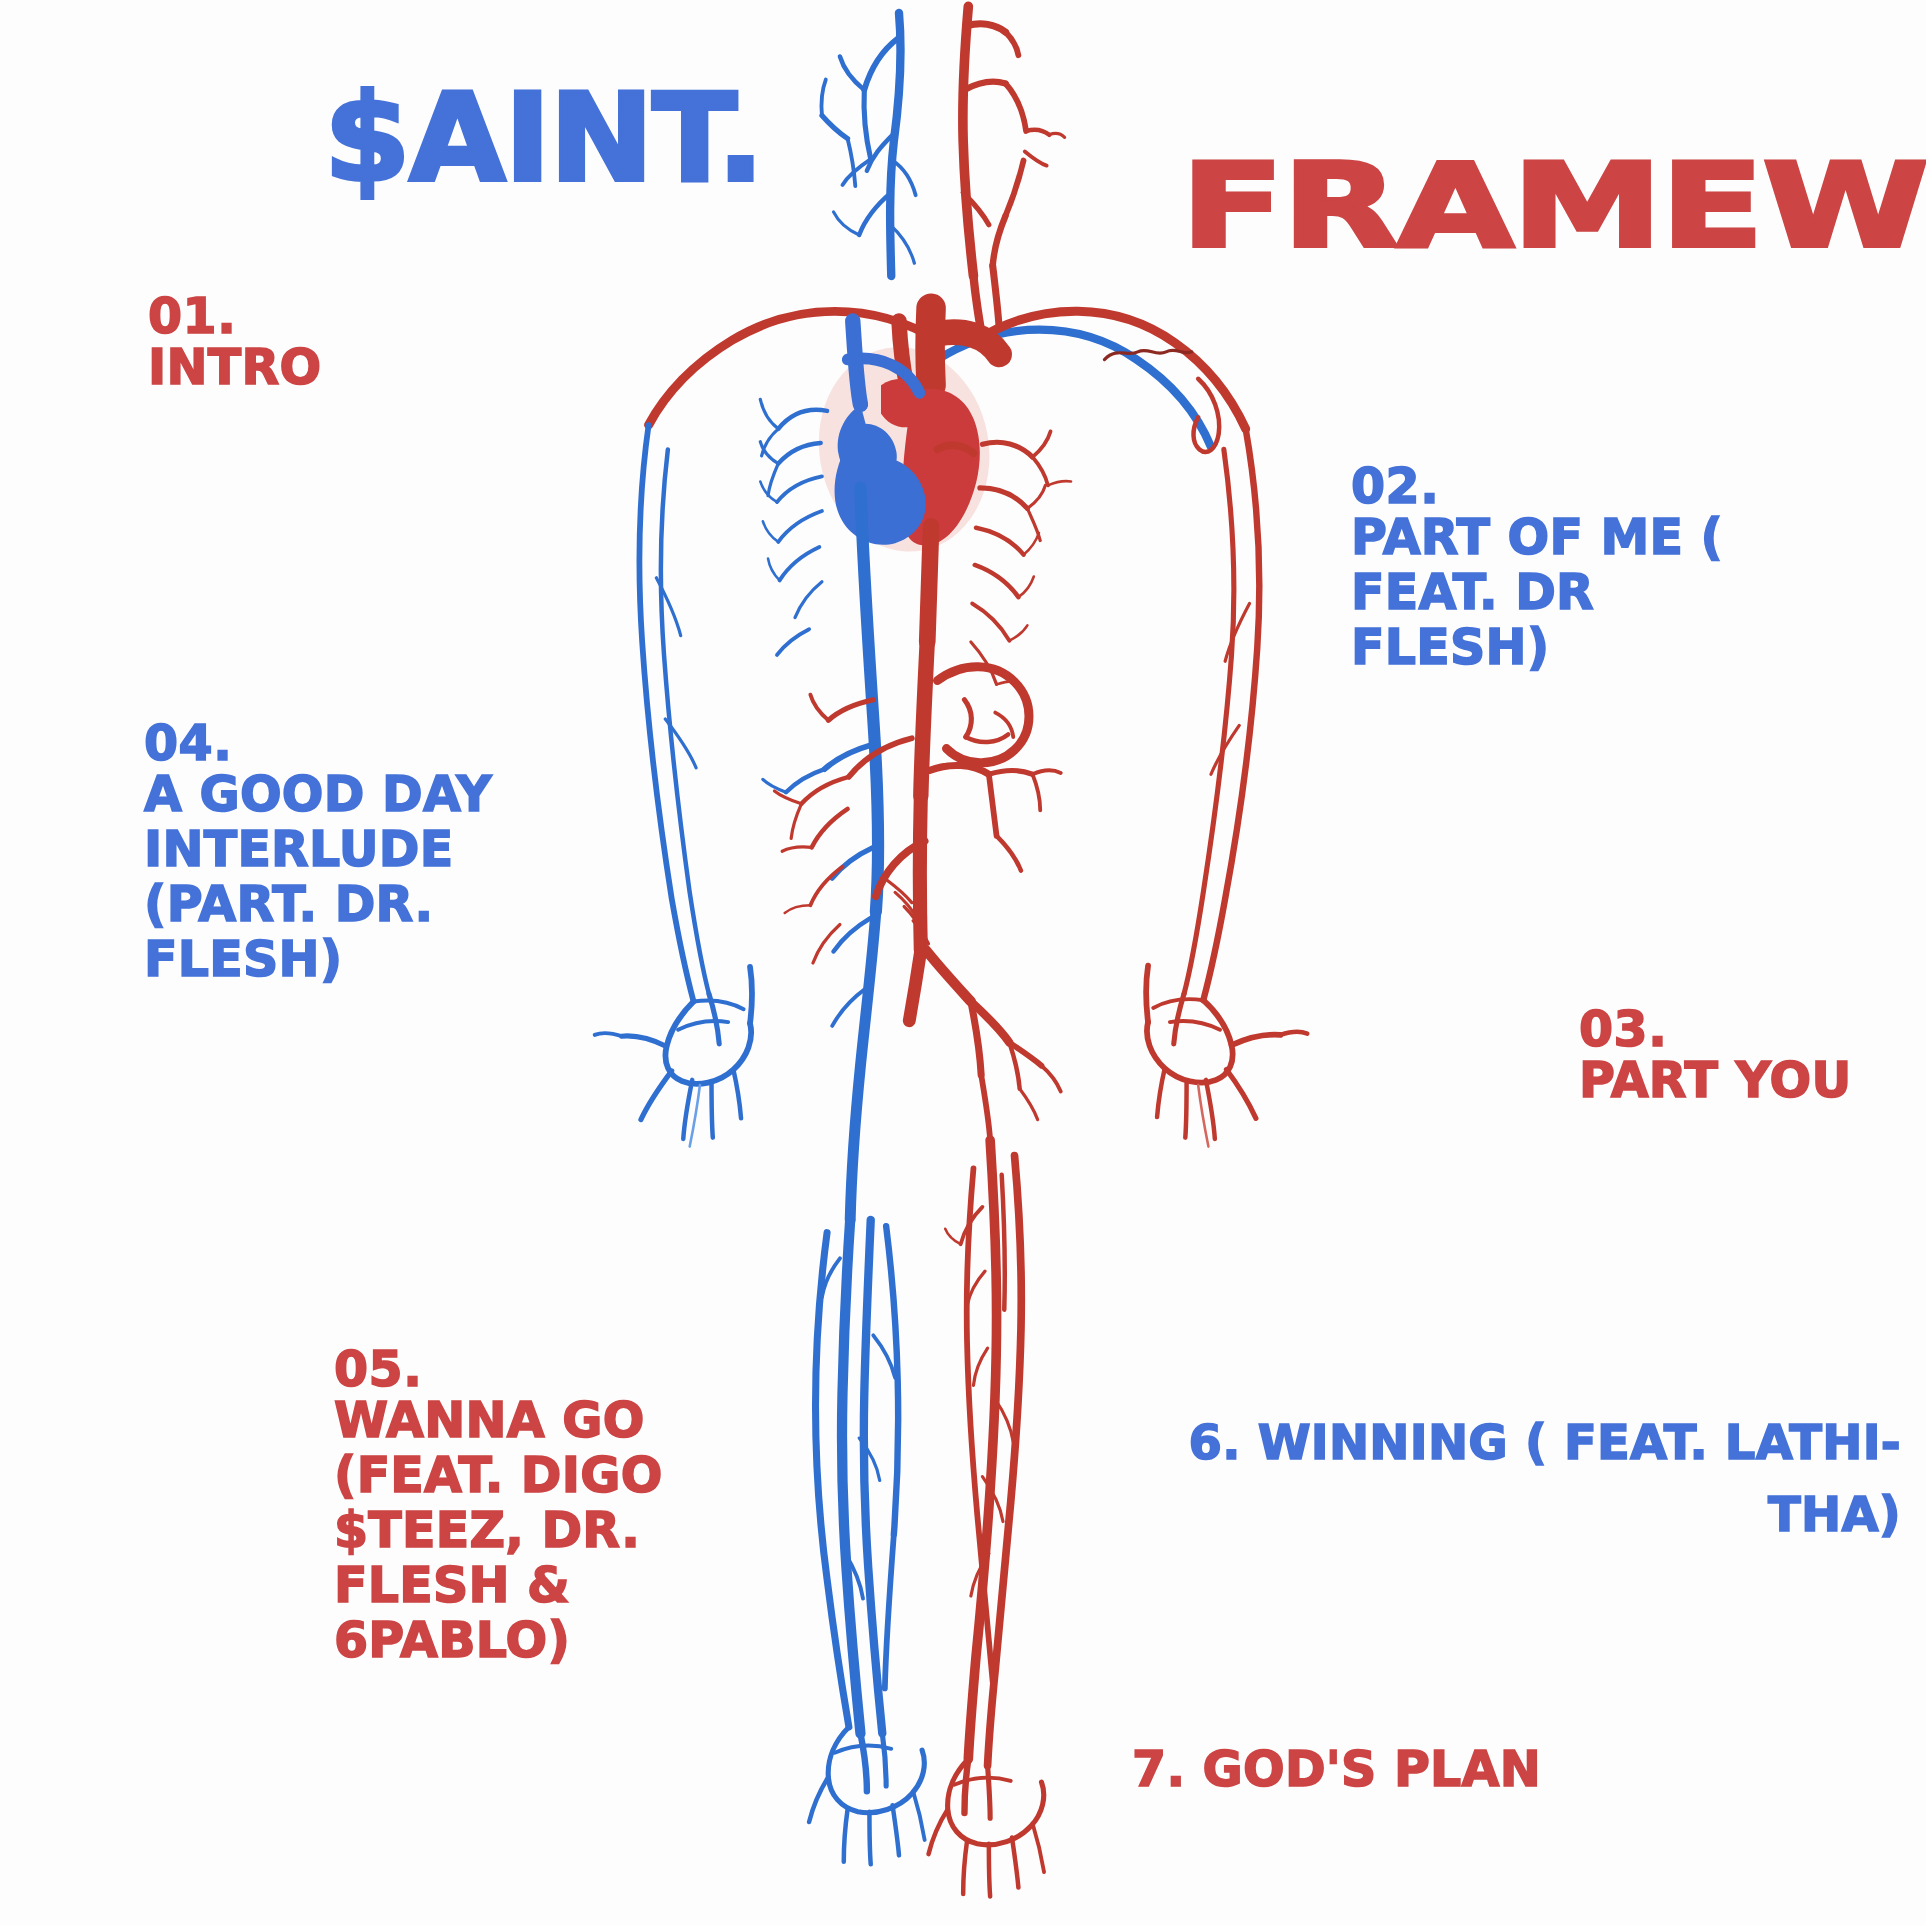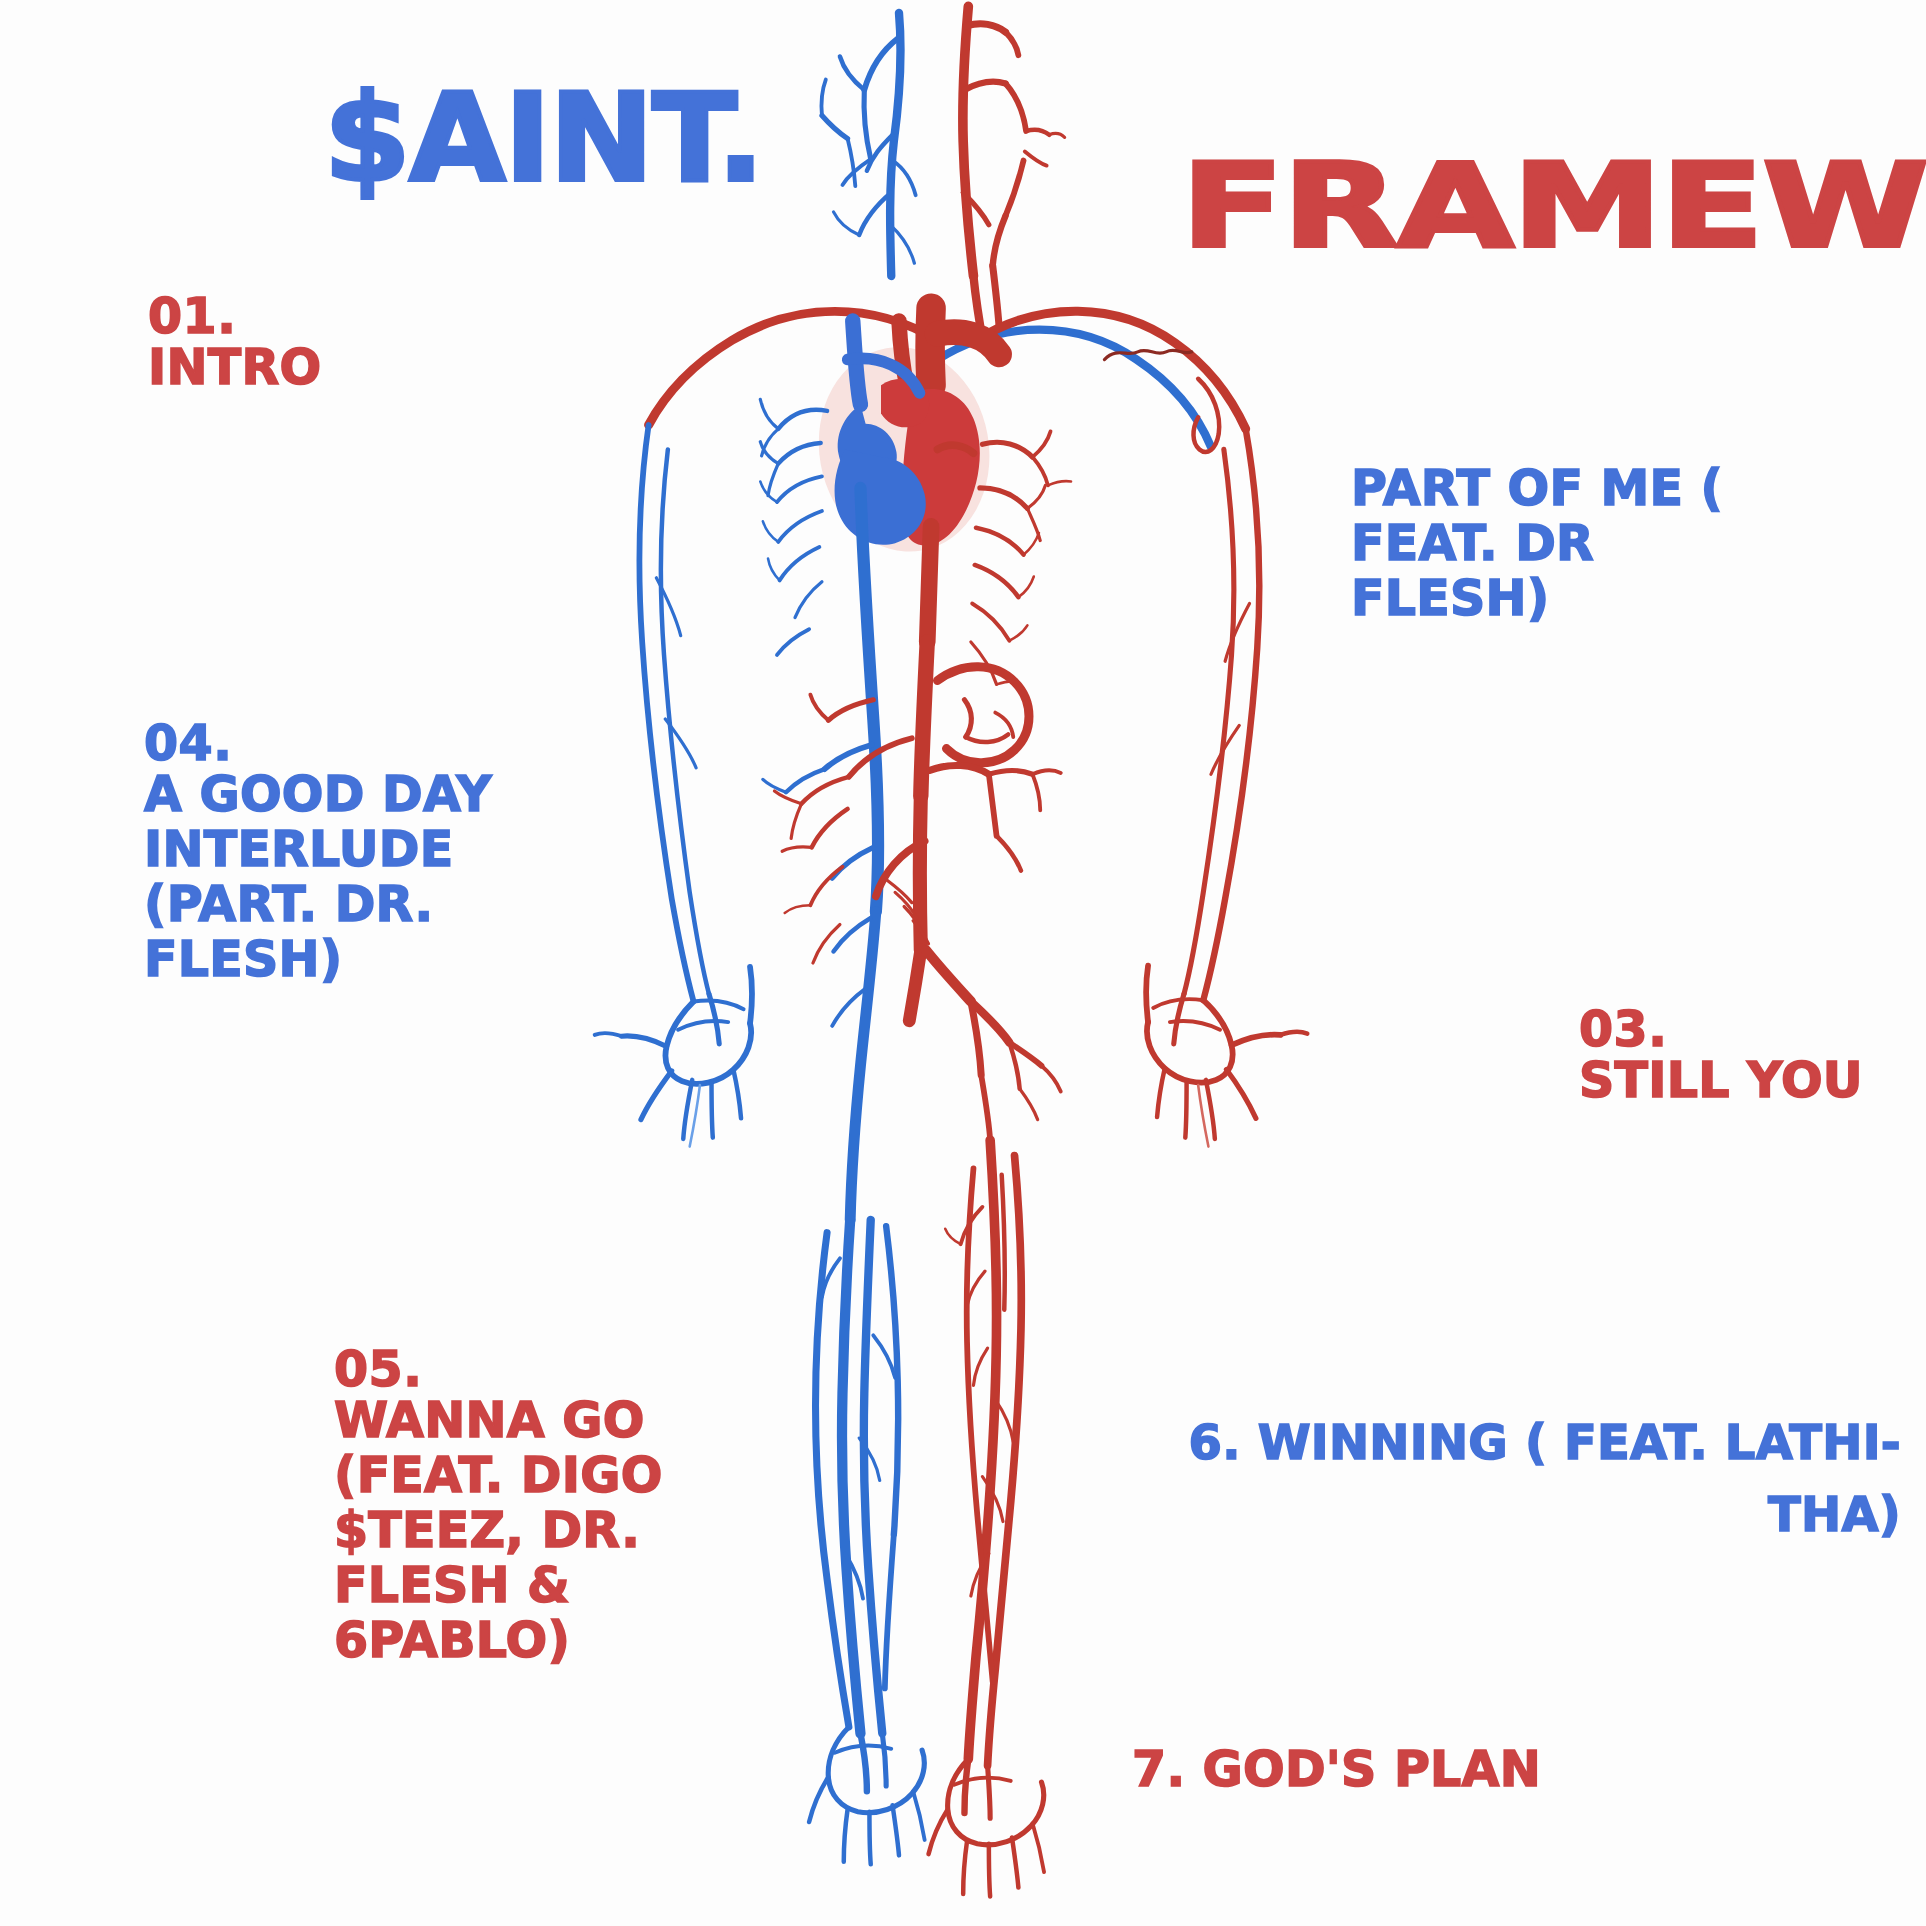--- a/index.html
+++ b/index.html
@@ -389,26 +389,27 @@
     <div class="num blue">04.</div>
     <div class="name blue">A GOOD DAY INTERLUDE (PART. DR. FLESH)</div>
   </div>
 
   <div class="track" id="track-05">
     <div class="num red">05.</div>
     <div class="name red">WANNA GO (FEAT. DIGO $TEEZ, DR. FLESH &amp; 6PABLO)</div>
   </div>
 
   <div class="track" id="track-02">
+    <div class="num blue">02.</div>
     <div class="name blue">PART OF ME ( FEAT. DR FLESH)</div>
   </div>
 
   <div class="track" id="track-03">
     <div class="num red">03.</div>
-    <div class="name red">STILL YOU</div>
+    <div class="name red">PART YOU</div>
   </div>
 
   <div class="track" id="track-06">
     <div class="name blue">6. WINNING ( FEAT. LATHI-THA)</div>
   </div>
 
   <div class="track" id="track-07">
     <div class="name red">7. GOD'S PLAN</div>
   </div>
 

